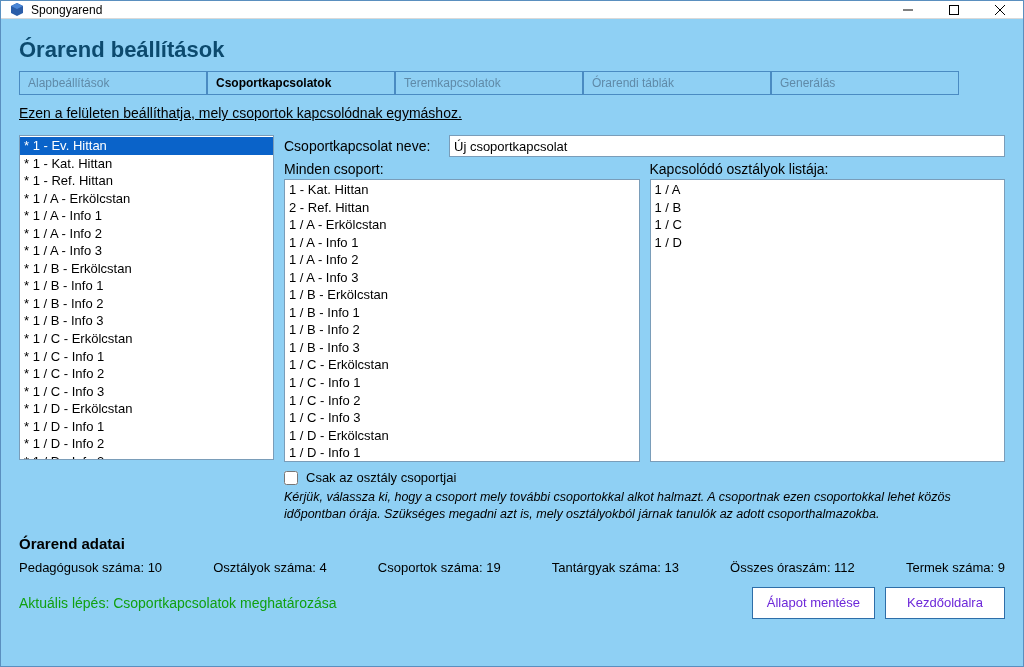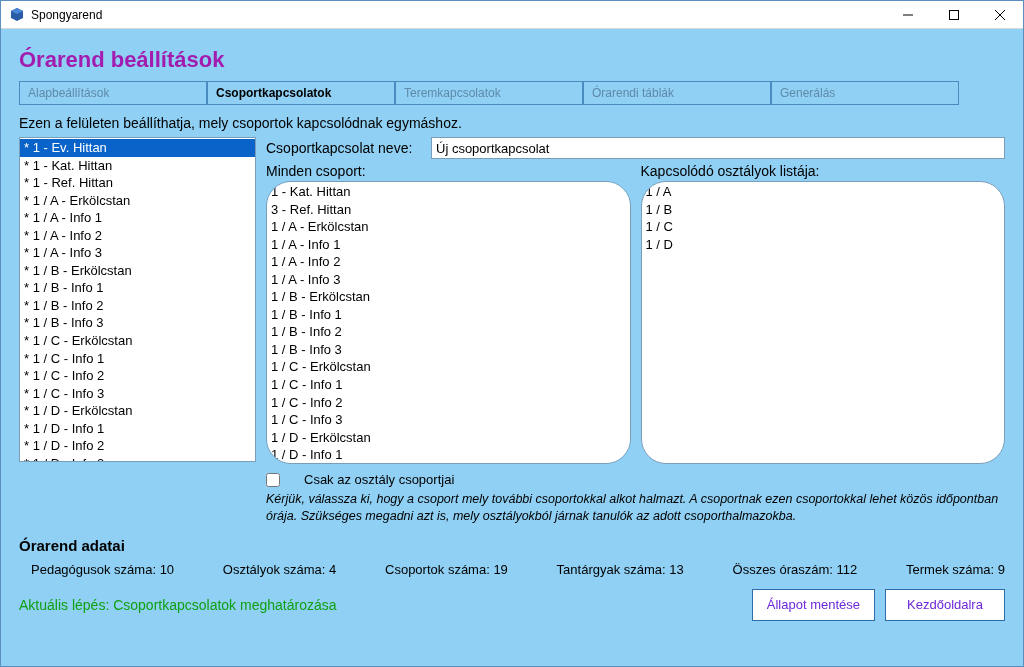--- a/index.html
+++ b/index.html
@@ -1,48 +1,48 @@
 <!DOCTYPE html>
 <html><head>
 <meta charset="utf-8">
 <style>
   * { box-sizing: border-box; margin: 0; padding: 0; font-family: "Segoe UI", Tahoma, sans-serif; font-size: 13px; }
   html, body { width: 1024px; height: 667px; overflow: hidden; background: #fff; }
   .win { width: 1024px; height: 667px; border: 1px solid #5a8fbf; display: flex; flex-direction: column; }
-  .titlebar { height: 28px; background: #fff; display: flex; align-items: center; padding-left: 8px; border-bottom: 1px solid #d9d9d9; }
+  .titlebar { height: 18px; background: #fff; display: flex; align-items: center; padding-left: 8px; border-bottom: 1px solid #d9d9d9; }
   .title-icon { width: 16px; height: 16px; margin-right: 6px; }
   .title-text { flex: 1; font-size: 12px; color: #000; }
   .winctrls { display: flex; }
   .winbtn { width: 46px; height: 30px; display: flex; align-items: center; justify-content: center; color: #000; }
   .content { flex: 1; background: #8fd0f4; padding: 18px 18px 12px 18px; display: flex; flex-direction: column; position: relative; }
-  h1 { font-size: 22px; font-weight: 700; color: #a21caf; margin-bottom: 8px; }
+  h1 { font-size: 22px; font-weight: 700; color: #0c4a6e; margin-bottom: 8px; }
   .tabs { display: flex; gap: 0; margin-bottom: 10px; }
   .tab { width: 188px; height: 24px; border: 1px solid #4a8bc2; background: #8fd0f4; color: #5f8aa8; display: flex; align-items: center; padding: 0 8px; font-size: 12px; cursor: pointer; }
   .tab.active { color: #000; font-weight: 600; background: #8fd0f4; }
   .tab + .tab { border-left: 1px solid #4a8bc2; }
-  .intro { font-size: 14px; color: #000; margin-bottom: 6px; }
+  .intro { font-size: 14px; color: #000; margin-bottom: 14px; text-decoration: underline; }
   .workarea { display: flex; gap: 10px; }
   .listbox { background: #fff; border: 1px solid #7a9db9; overflow: auto; font-size: 13px; line-height: 1.35; padding: 1px 0; }
   .listbox .item { padding: 0 4px; white-space: nowrap; cursor: default; }
   .listbox .item.sel { background: #0a63c9; color: #fff; }
-  .left { width: 237px; }
+  .left { width: 255px; }
   .left .listbox { height: 325px; }
   .right { flex: 1; display: flex; flex-direction: column; }
   .row { display: flex; align-items: center; gap: 0; margin-bottom: 4px; }
   .lbl { width: 165px; font-size: 14px; color: #000; }
   .input { flex: 1; height: 22px; border: 1px solid #7a9db9; background: #fff; padding: 0 4px; font-size: 13px; }
   .cols { display: flex; gap: 10px; }
   .col { flex: 1; display: flex; flex-direction: column; }
   .col .collabel { font-size: 14px; margin-bottom: 2px; }
-  .col .listbox { height: 283px; border-radius: 25px; }
-  .chkrow { display: flex; align-items: center; gap: 24px; margin-top: 8px; }
+  .col .listbox { height: 283px; }
+  .chkrow { display: flex; align-items: center; gap: 8px; margin-top: 8px; }
   .chkrow input { width: 14px; height: 14px; }
   .hint { font-style: italic; font-size: 12.5px; color: #000; margin-top: 4px; line-height: 1.35; }
   .section-title { font-size: 15px; font-weight: 700; margin-top: 12px; margin-bottom: 8px; }
-  .stats { display: flex; justify-content: space-between; font-size: 14px; margin-bottom: 12px; margin-left: 12px; }
+  .stats { display: flex; justify-content: space-between; font-size: 14px; margin-bottom: 12px; }
   .bottom { display: flex; align-items: center; }
   .status { color: #11a011; font-size: 14px; }
   .spacer { flex: 1; }
   .btn { height: 32px; min-width: 120px; padding: 0 14px; border: 1px solid #2e6ea8; background: #fff; color: #6d28d9; font-size: 13px; margin-left: 10px; display: inline-flex; align-items: center; justify-content: center; cursor: pointer; }
 </style>
 </head>
 <body>
 
 <div class="win">
   <div class="titlebar">
@@ -113,21 +113,21 @@
       <div class="right">
         <div class="row">
           <div class="lbl">Csoportkapcsolat neve:</div>
           <input class="input" type="text" value="Új csoportkapcsolat" style="">
         </div>
         <div class="cols">
           <div class="col">
             <div class="collabel">Minden csoport:</div>
             <div class="listbox" id="alllist">
                 <div class="item">1 - Kat. Hittan</div>
-                <div class="item">3 - Ref. Hittan</div>
+                <div class="item">2 - Ref. Hittan</div>
                 <div class="item">1 / A - Erkölcstan</div>
                 <div class="item">1 / A - Info 1</div>
                 <div class="item">1 / A - Info 2</div>
                 <div class="item">1 / A - Info 3</div>
                 <div class="item">1 / B - Erkölcstan</div>
                 <div class="item">1 / B - Info 1</div>
                 <div class="item">1 / B - Info 2</div>
                 <div class="item">1 / B - Info 3</div>
                 <div class="item">1 / C - Erkölcstan</div>
                 <div class="item">1 / C - Info 1</div>

